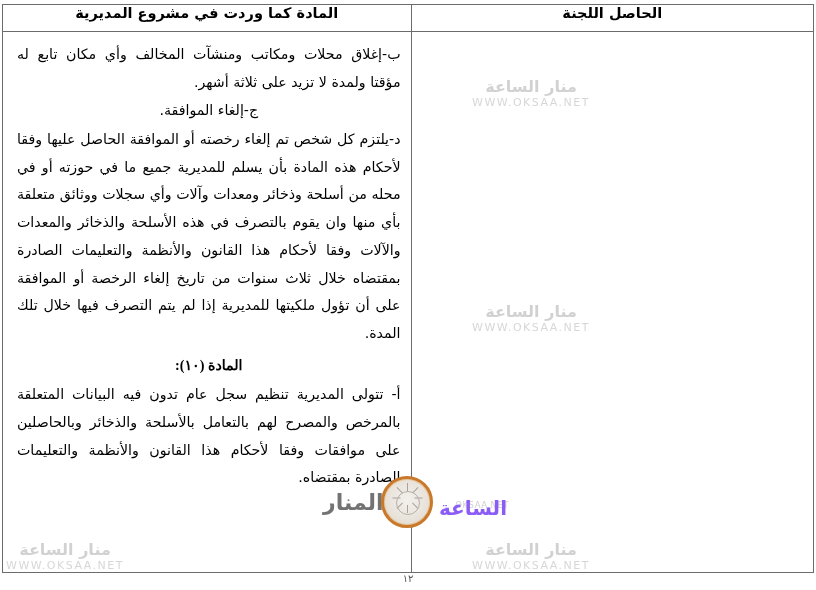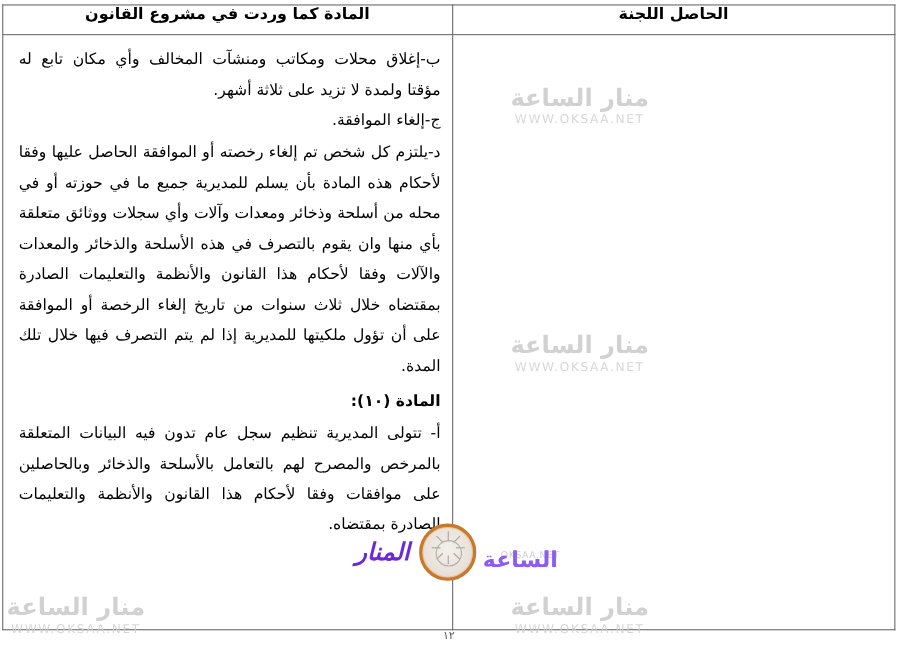--- a/index.html
+++ b/index.html
@@ -67,37 +67,38 @@
     text-justify: inter-word;
     direction: rtl;
   }
   .law-text p {
     margin: 0 0 1px 4px;
   }
   .law-text p.article-title {
     font-weight: bold;
     margin-top: 4px;
     margin-bottom: 2px;
+    font-family: Liberation Serif, serif;
   }
   .law-text p.tight {
-    text-align: right;
+    text-align: center;
   }
 
   
   .wm {
     position: absolute;
     text-align: center;
     color: #c8c8c8;
     opacity: .85;
     pointer-events: none;
     user-select: none;
     font-family: "DejaVu Sans", "Liberation Sans", sans-serif;
   }
   .wm .wm-main {
-    font-size: 22px;
+    font-size: 16px;
     font-weight: bold;
     letter-spacing: 1px;
     color: #cacaca;
     line-height: 1.1;
   }
   .wm .wm-sub {
     font-size: 11px;
     letter-spacing: 1.5px;
     color: #d0d0d0;
     direction: ltr;
@@ -166,23 +167,22 @@
     color: #cfcfcf;
     direction: ltr;
     letter-spacing: .5px;
   }
   .emblem .brand-left {
     position: absolute;
     top: 20px;
     left: 2px;
     font-size: 22px;
     font-weight: bold;
-    color: #6d28d9;
-    direction: rtl;
-    font-style: italic;
+    color: #737373;
+    direction: rtl;
   }
 
   
   .page-number {
     position: absolute;
     bottom: 6px;
     left: 0;
     width: 816px;
     text-align: center;
     font-size: 10px;
@@ -196,21 +196,21 @@
 <div class="page">
 
   <table class="doc-table">
     <colgroup>
       <col style="width:402px">
       <col style="width:408px">
     </colgroup>
     <tbody>
         <tr>
       <th class="hdr-cell left-col">الحاصل اللجنة</th>
-      <th class="hdr-cell right-col">المادة كما وردت في مشروع القانون</th>
+      <th class="hdr-cell right-col">المادة كما وردت في مشروع المديرية</th>
     </tr>
     <tr>
       <td class="body-cell left-col">
         <div class="law-text"></div>
       </td>
       <td class="body-cell right-col">
         <div class="law-text">
           <p>ب-إغلاق محلات ومكاتب ومنشآت المخالف وأي مكان تابع له مؤقتا ولمدة لا تزيد على ثلاثة أشهر.</p>
           <p class="tight">ج-إلغاء الموافقة.</p>
           <p>د-يلتزم كل شخص تم إلغاء رخصته أو الموافقة الحاصل عليها وفقا لأحكام هذه المادة بأن يسلم للمديرية جميع ما في حوزته أو في محله من أسلحة وذخائر ومعدات وآلات وأي سجلات ووثائق متعلقة بأي منها وان يقوم بالتصرف في هذه الأسلحة والذخائر والمعدات والآلات وفقا لأحكام هذا القانون والأنظمة والتعليمات الصادرة بمقتضاه خلال ثلاث سنوات من تاريخ إلغاء الرخصة أو الموافقة على أن تؤول ملكيتها للمديرية إذا لم يتم التصرف فيها خلال تلك المدة.</p>

